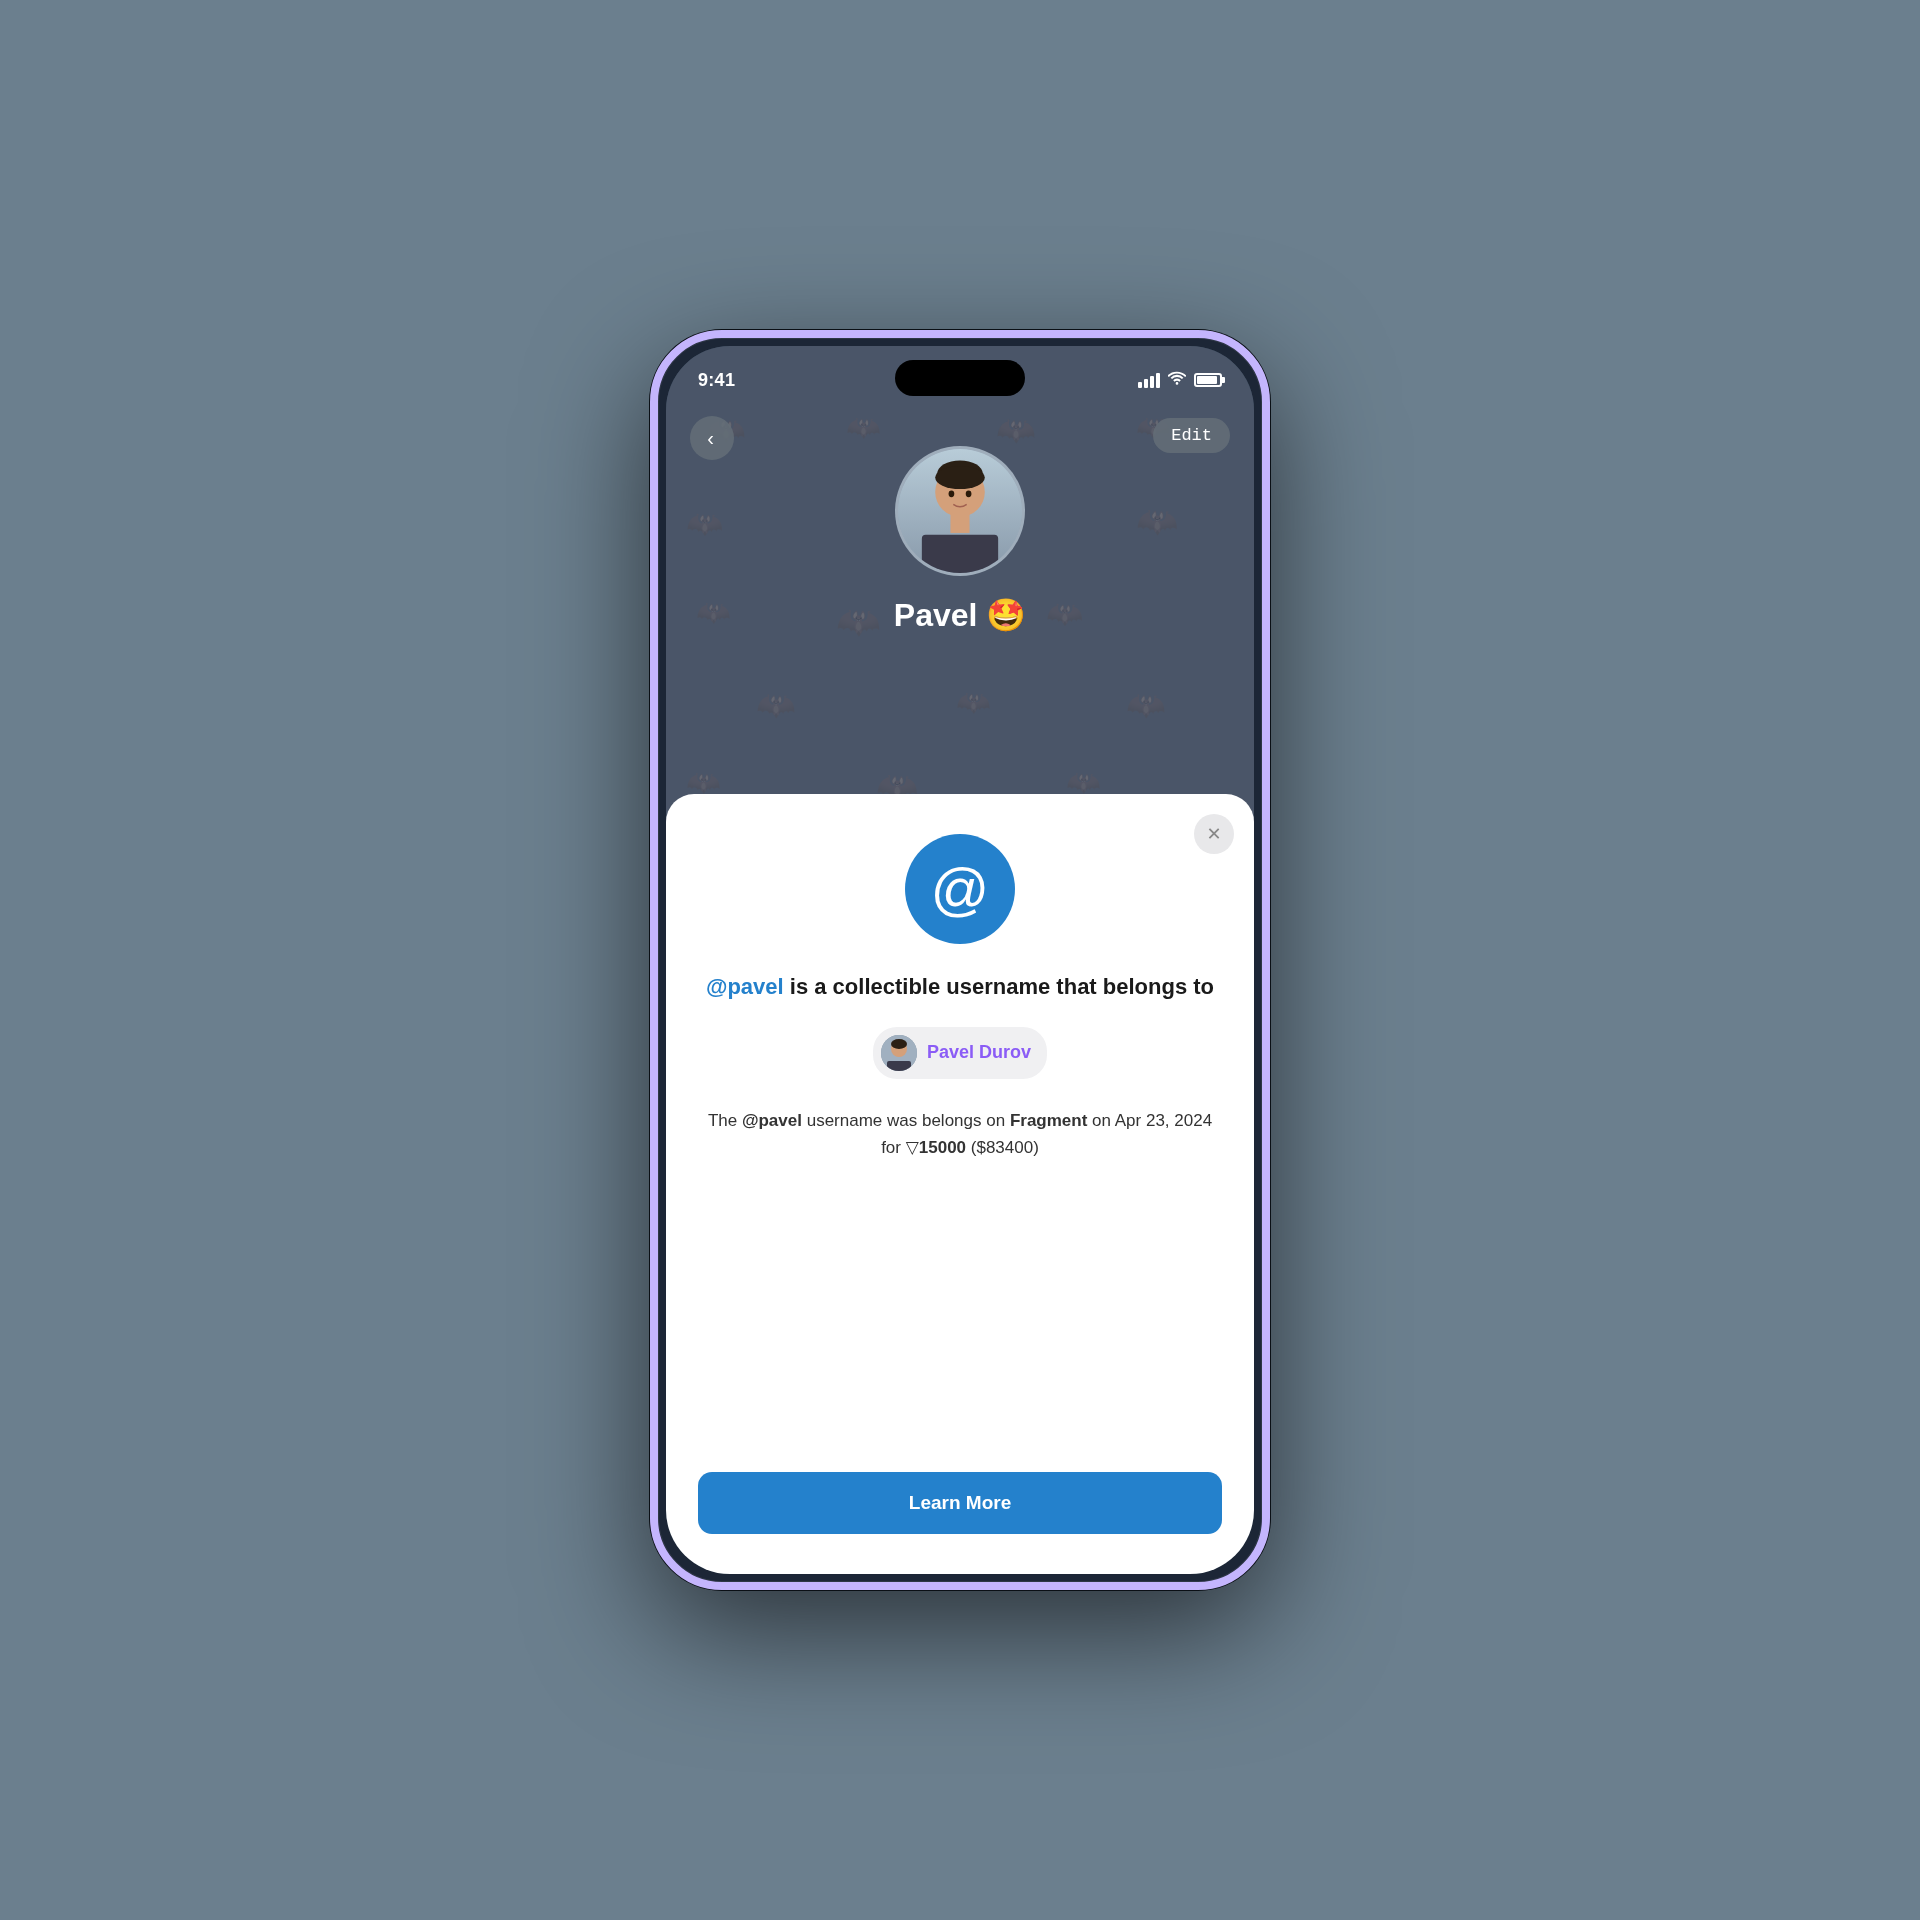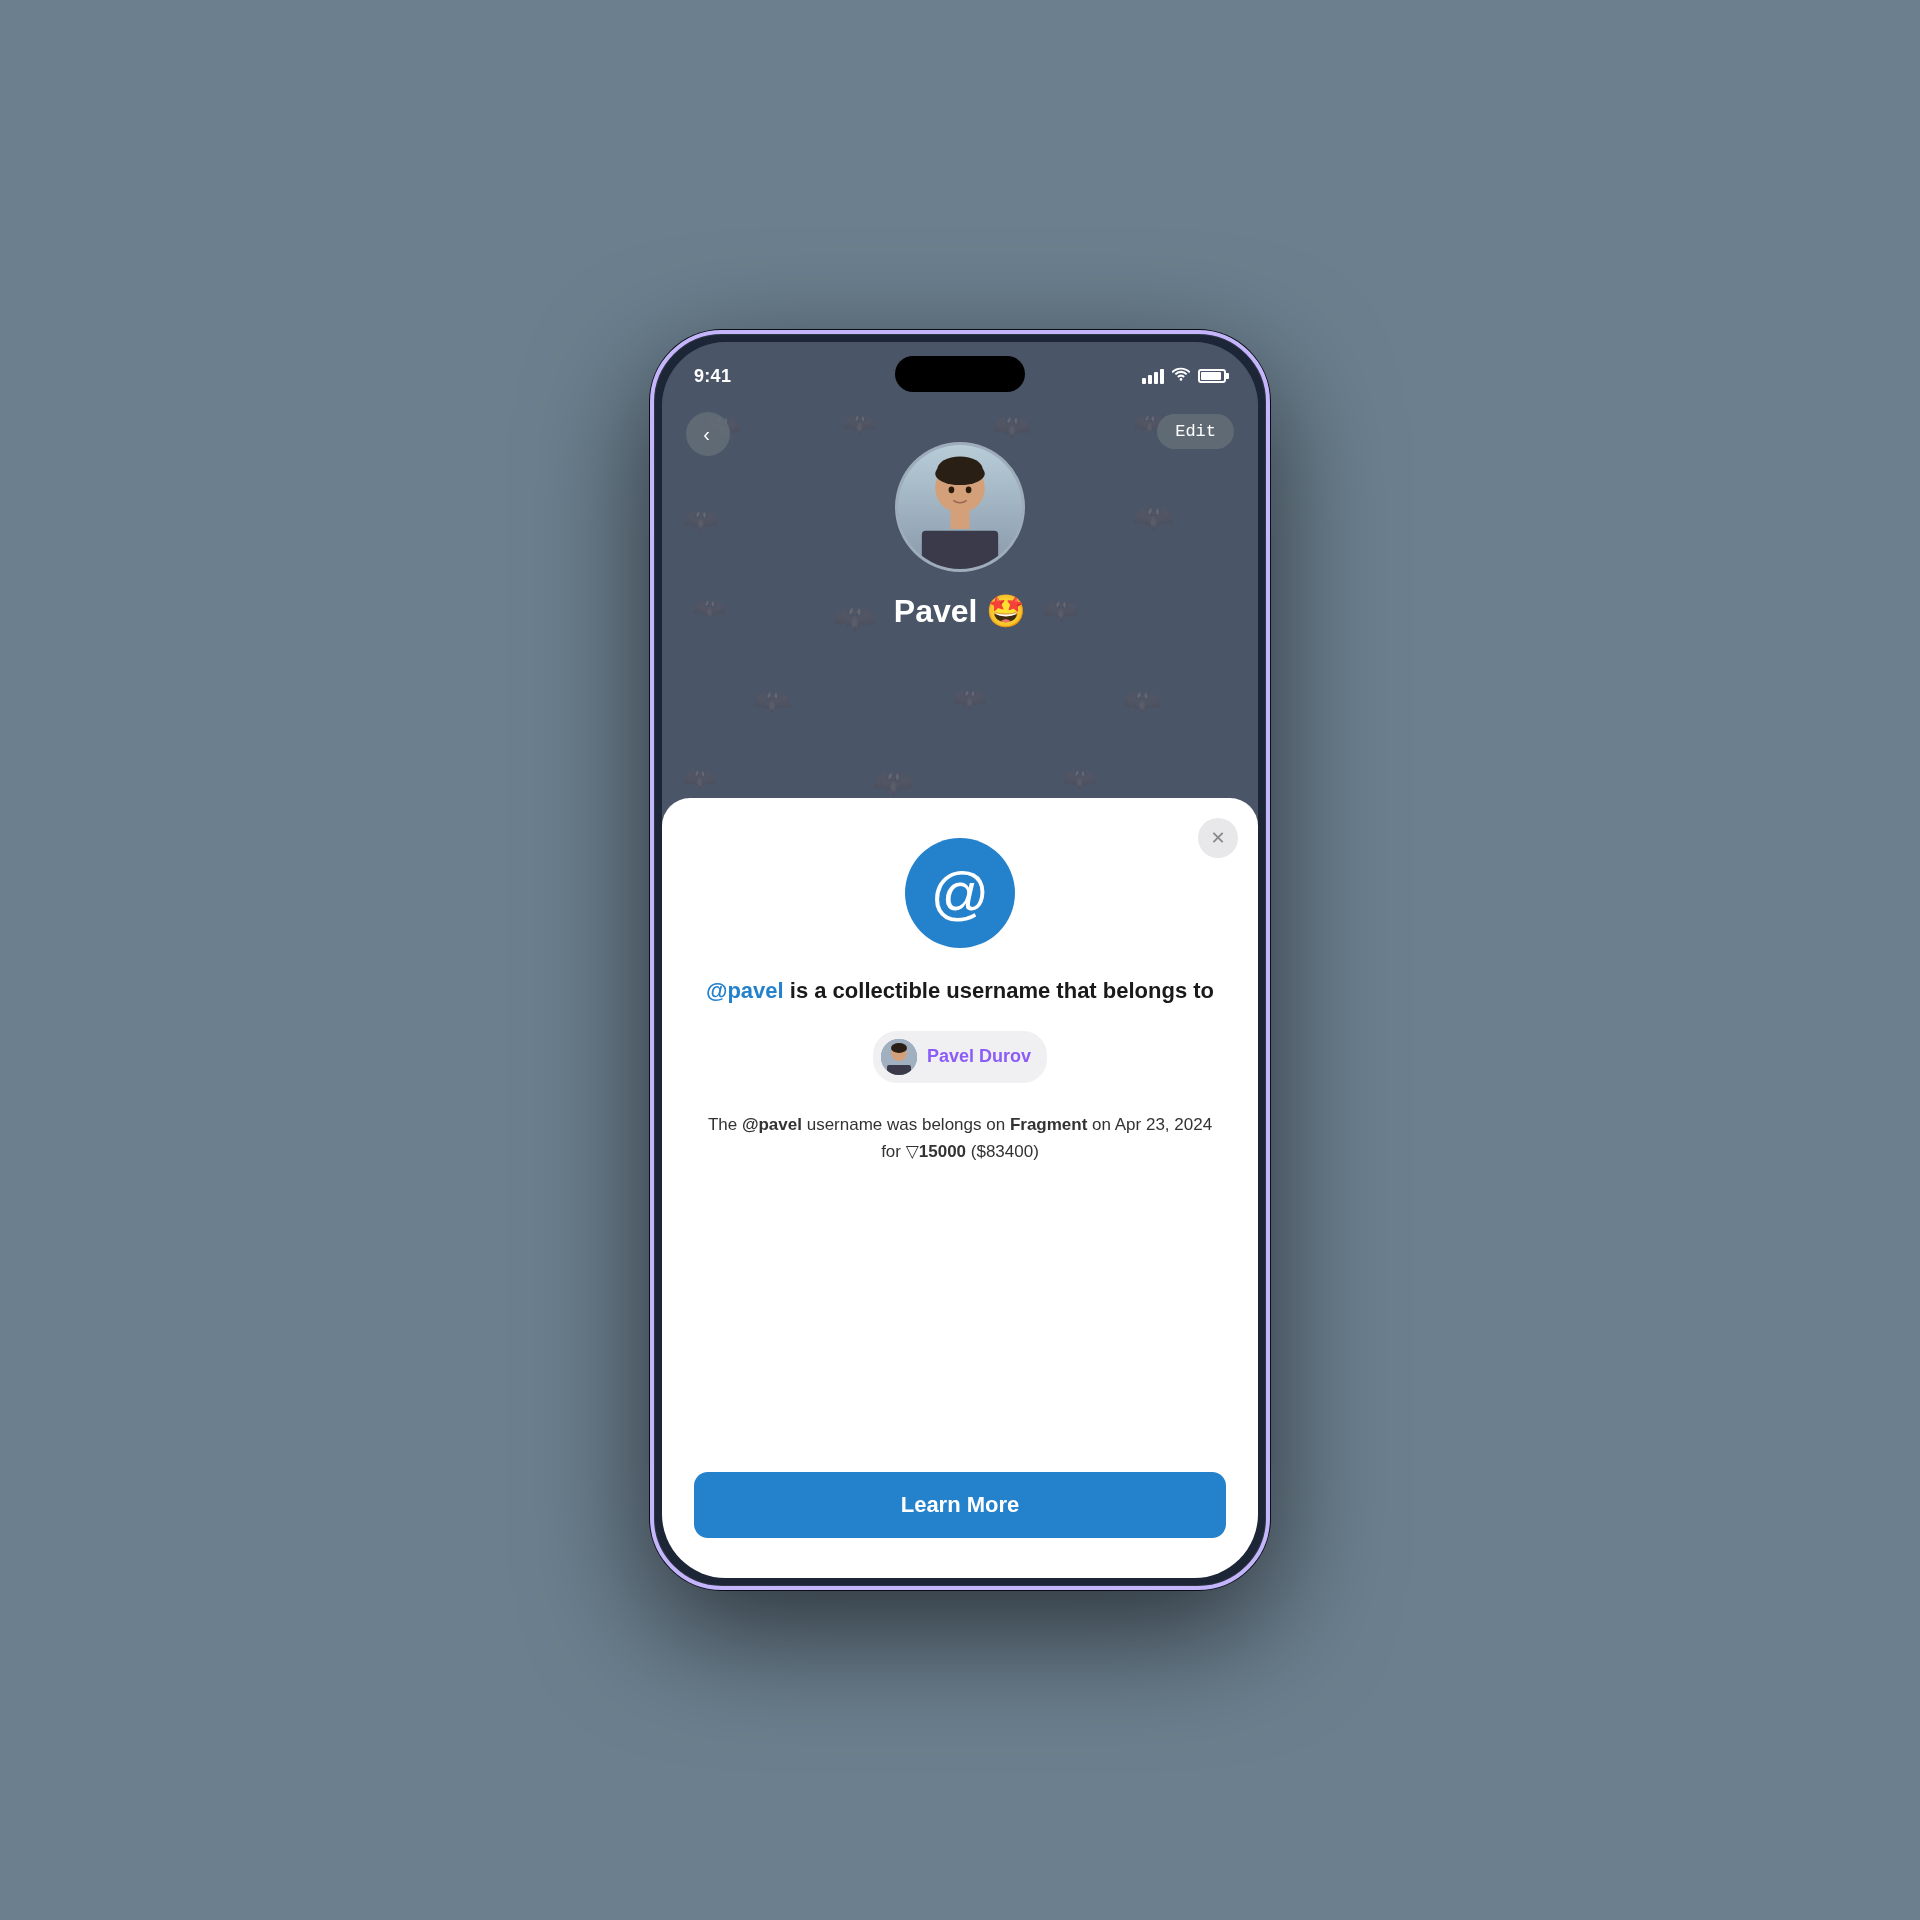--- a/index.html
+++ b/index.html
@@ -18,21 +18,21 @@
       position: relative;
       width: 620px;
       height: 1260px;
     }
 
     .phone-frame {
       position: absolute;
       inset: 0;
       background: #1c2636;
       border-radius: 72px;
-      border: 4px solid #c4b5fd;
+      border: 8px solid #c4b5fd;
       overflow: hidden;
       box-shadow:
         0 0 0 1px #0a0f15,
         0 40px 120px rgba(0,0,0,0.6),
         inset 0 0 0 1px rgba(255,255,255,0.08);
     }
 
     .phone-screen {
       position: absolute;
       inset: 8px;
@@ -351,21 +351,21 @@
       background: #2481cc;
       border-radius: 14px;
       padding: 20px;
       text-align: center;
       cursor: pointer;
       margin-top: auto;
     }
 
     .learn-more-label {
       color: #fff;
-      font-size: 22px;
+      font-size: 19px;
       font-weight: 600;
     }
   </style>
 </head>
 <body>
 
 <div class="phone-wrapper">
   <div class="phone-frame">
     <div class="phone-screen">
 

